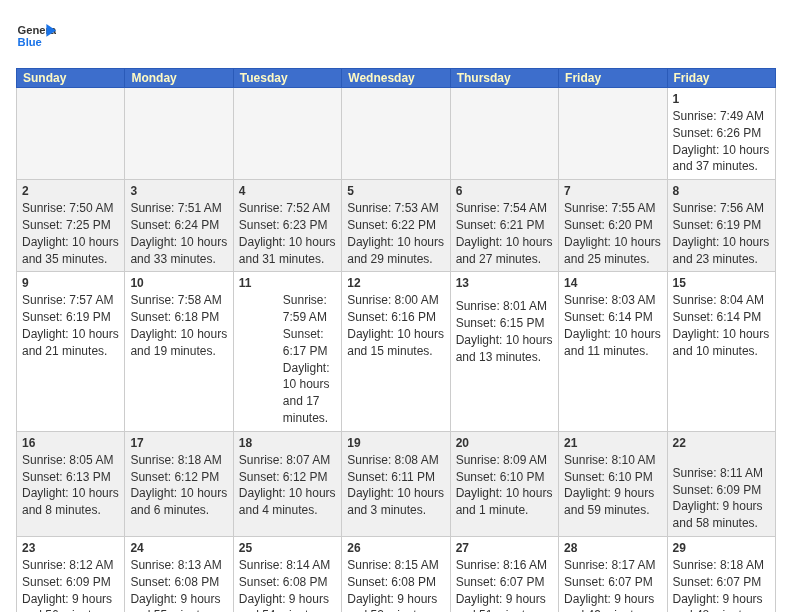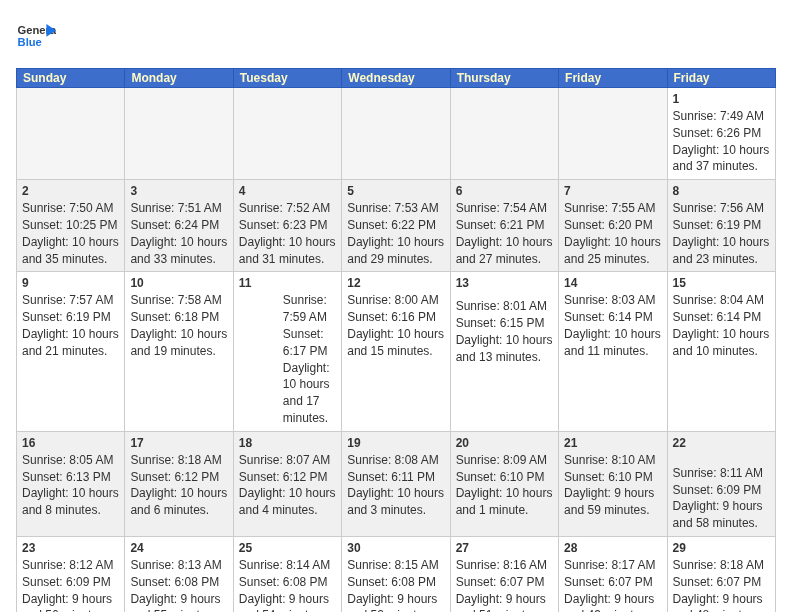--- a/index.html
+++ b/index.html
@@ -124,21 +124,21 @@
           <div class="day-info" style="white-space: pre-line;">Sunrise: 7:49 AM
 Sunset: 6:26 PM
 Daylight: 10 hours
 and 37 minutes.</div>
         </td>
       </tr>
       <tr class="row-shaded">
         <td>
           <span class="day-number">2</span>
           <div class="day-info" style="white-space: pre-line;">Sunrise: 7:50 AM
-Sunset: 10:25 PM
+Sunset: 7:25 PM
 Daylight: 10 hours
 and 35 minutes.</div>
         </td>
         <td>
           <span class="day-number">3</span>
           <div class="day-info" style="white-space: pre-line;">Sunrise: 7:51 AM
 Sunset: 6:24 PM
 Daylight: 10 hours
 and 33 minutes.</div>
         </td>
@@ -296,21 +296,21 @@
 and 55 minutes.</div>
         </td>
         <td>
           <span class="day-number">25</span>
           <div class="day-info" style="white-space: pre-line;">Sunrise: 8:14 AM
 Sunset: 6:08 PM
 Daylight: 9 hours
 and 54 minutes.</div>
         </td>
         <td>
-          <span class="day-number">30</span>
+          <span class="day-number">26</span>
           <div class="day-info" style="white-space: pre-line;">Sunrise: 8:15 AM
 Sunset: 6:08 PM
 Daylight: 9 hours
 and 52 minutes.</div>
         </td>
         <td>
           <span class="day-number">27</span>
           <div class="day-info" style="white-space: pre-line;">Sunrise: 8:16 AM
 Sunset: 6:07 PM
 Daylight: 9 hours

